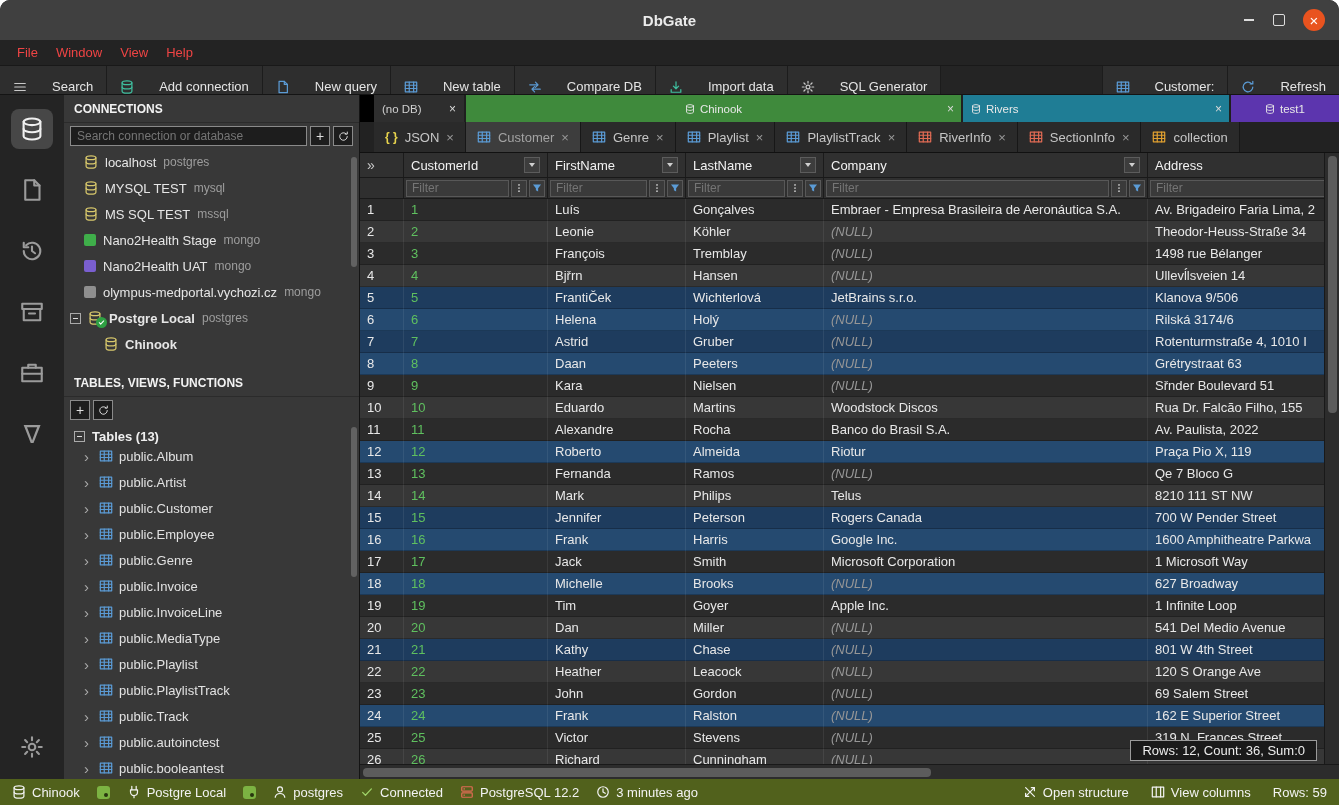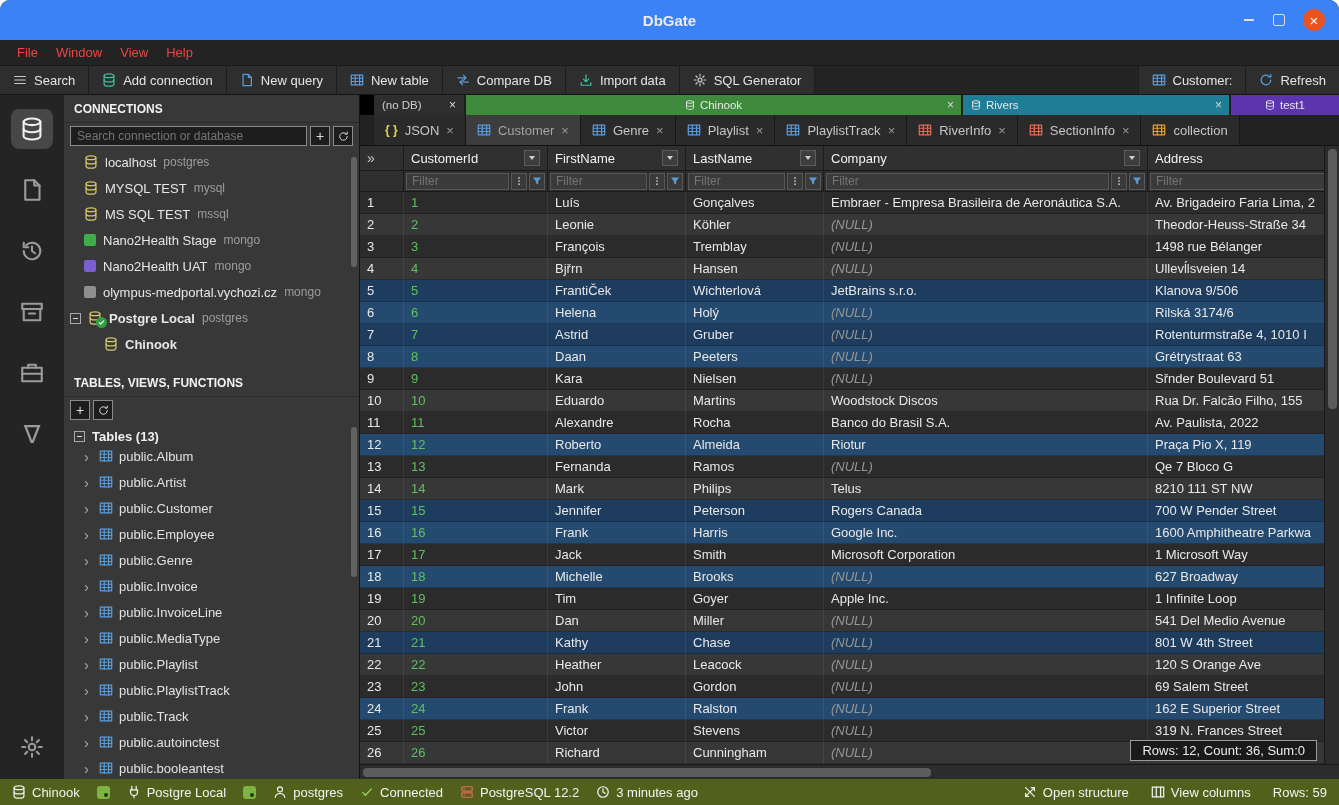--- a/index.html
+++ b/index.html
@@ -2,34 +2,34 @@
 <html><head>
 <meta charset="utf-8">
 <style>
 *{margin:0;padding:0;box-sizing:border-box}
 html,body{width:1339px;height:805px;overflow:hidden;background:#fff}
 body{font-family:"Liberation Sans",sans-serif;font-size:13px}
 .window{width:100%;height:100%;display:flex;flex-direction:column;background:#1e1e1e;border-radius:10px 10px 0 0;overflow:hidden}
 .ic{width:14px;height:14px;flex:none;stroke:currentColor;fill:none;stroke-width:1.4;stroke-linecap:round;stroke-linejoin:round}
 .icf{fill:currentColor;stroke:none}
 
-.titlebar{height:40px;background:#3b82f6;display:flex;align-items:center;position:relative;flex:none}
+.titlebar{height:40px;background:#404040;display:flex;align-items:center;position:relative;flex:none}
 .tb-title{position:absolute;left:0;right:0;text-align:center;font-weight:bold;font-size:15px;color:#ececec}
 .tb-controls{margin-left:auto;display:flex;align-items:center;gap:18px;padding-right:14px;z-index:2}
 .ctl{display:flex;align-items:center;justify-content:center;color:#ddd}
 .ctl-min{width:12px;height:12px}.ctl-min::before{content:"";width:10px;border-bottom:2px solid #ddd}
 .ctl-max{width:12px;height:12px}.ctl-max::before{content:"";width:10px;height:10px;border:1.5px solid #ddd;border-radius:2px}
 .ctl-close{width:22px;height:22px;border-radius:50%;background:#e9531f;color:#fff;font-size:15px}
 .ctl-close::before{content:"×"}
 
 .menubar{height:25px;background:#232323;display:flex;align-items:center;padding:0 8px;flex:none}
 .menu-item{padding:0 9px;color:#ef4444;line-height:25px}
 
 .toolbar{height:30px;background:#242424;border-top:1px solid #191919;border-bottom:1px solid #141414;display:flex;align-items:stretch;flex:none}
-.tb-item{display:flex;align-items:center;gap:7px;padding:0 13px;color:#e4e4e4;background:#2e2e2e;border-right:1px solid #1c1c1c}
+.tb-item{display:flex;align-items:flex-end;gap:25px;padding:0 13px;color:#e4e4e4;background:#2e2e2e;border-right:1px solid #1c1c1c}
 .toolbar-right{margin-left:auto;display:flex}
 .toolbar-right .tb-item{border-left:1px solid #1c1c1c;border-right:none}
 .c-blue{color:#5b9bd5}.c-teal{color:#3fbf9f}.c-gray{color:#c9c9c9}.c-red{color:#e06b54}.c-green{color:#9fd468}
 
 .main{flex:1;display:flex;min-height:0}
 .iconbar{width:64px;background:#242424;display:flex;flex-direction:column;align-items:center;padding:14px 0 12px;gap:21px;flex:none}
 .ib-item{width:42px;height:40px;display:flex;align-items:center;justify-content:center;color:#9b9b9b;border-radius:8px}
 .ib-item.active{background:#474747;color:#f0f0f0}
 .ib-item .ic{width:24px;height:24px}
 .ib-gear{margin-top:auto}
@@ -60,21 +60,21 @@
 .pl-root{padding-left:6px}
 .pl-child{padding-left:40px}
 .grouprow{height:26px;display:flex;align-items:center;gap:7px;padding-left:10px;font-weight:bold;color:#f0f0f0;flex:none}
 .titem{height:26px;display:flex;gap:6px;padding-left:20px;color:#e2e2e2;white-space:nowrap}
 .chev{color:#aaa;font-size:15px;width:9px;line-height:1}
 .chev::before{content:"›"}
 .tbl-blue{color:#5b9bd5}
 .pscroll{position:absolute;right:2px;width:6px;background:#626262;border-radius:3px;z-index:3}
 
 .content{flex:1;display:flex;flex-direction:column;min-width:0;background:#1e1e1e}
-.db-tabs{height:20px;background:#000000;display:flex;align-items:stretch;padding-left:14px;flex:none}
+.db-tabs{height:27px;background:#000000;display:flex;align-items:stretch;padding-left:14px;flex:none}
 .db-tab{display:flex;align-items:center;font-size:11.5px;color:#e8e8e8;position:relative;padding:0 8px;gap:5px}
 .db-tab .mini{width:10px;height:10px}
 .db-tab .x{margin-left:auto;color:#dadada;font-size:12px}
 .db-tab .x::before{content:"×"}
 .t-nodb{width:92px;background:#2e2e2e;color:#cfcfcf;border-right:2px solid #1f1f1f}
 .t-green{width:497px;background:#3f8a3c;justify-content:center;border-right:2px solid #1f1f1f}
 .t-teal{width:268px;background:#1f7d95;border-right:2px solid #1f1f1f}
 .t-purple{flex:1;background:#5c35ae;justify-content:center}
 .t-green .x,.t-teal .x,.t-purple .x{position:absolute;right:7px}
 .file-tabs{height:31px;background:#222;display:flex;align-items:stretch;padding-left:14px;border-bottom:1px solid #111;flex:none}

